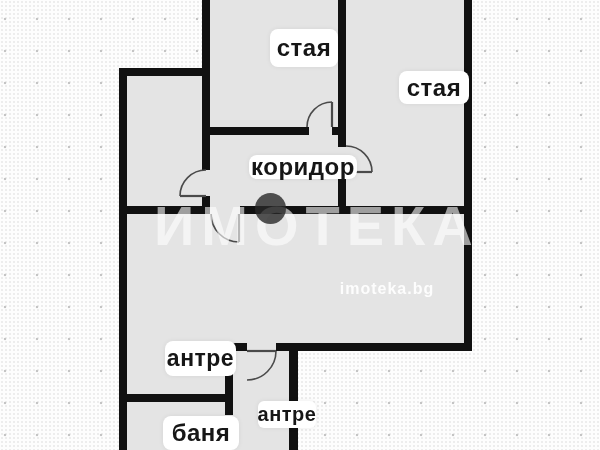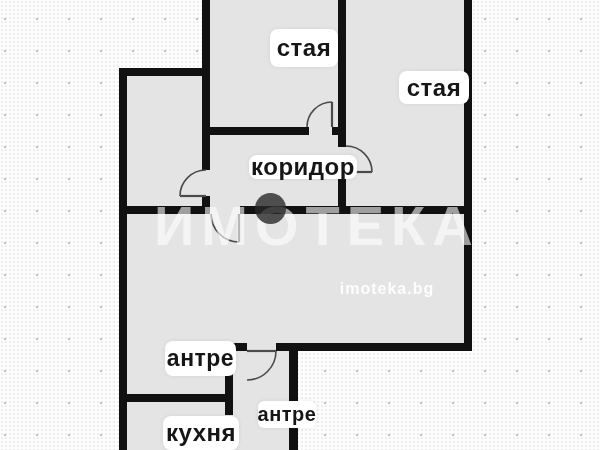--- a/index.html
+++ b/index.html
@@ -103,16 +103,16 @@
   </svg>
 
   <div class="wm-brand">ИМОТЕКА</div>
   <div class="wm-mark"></div>
   <div class="wm-site">imoteka.bg</div>
 
   <div class="room-label lbl-staya-top">стая</div>
   <div class="room-label lbl-staya-right">стая</div>
   <div class="room-label lbl-koridor">коридор</div>
   <div class="room-label lbl-kuhnya">антре</div>
-  <div class="room-label lbl-mokro">кухня</div>
+  <div class="room-label lbl-mokro">баня</div>
   <div class="room-label lbl-antre">антре</div>
 
 </div>
 
 </body></html>

